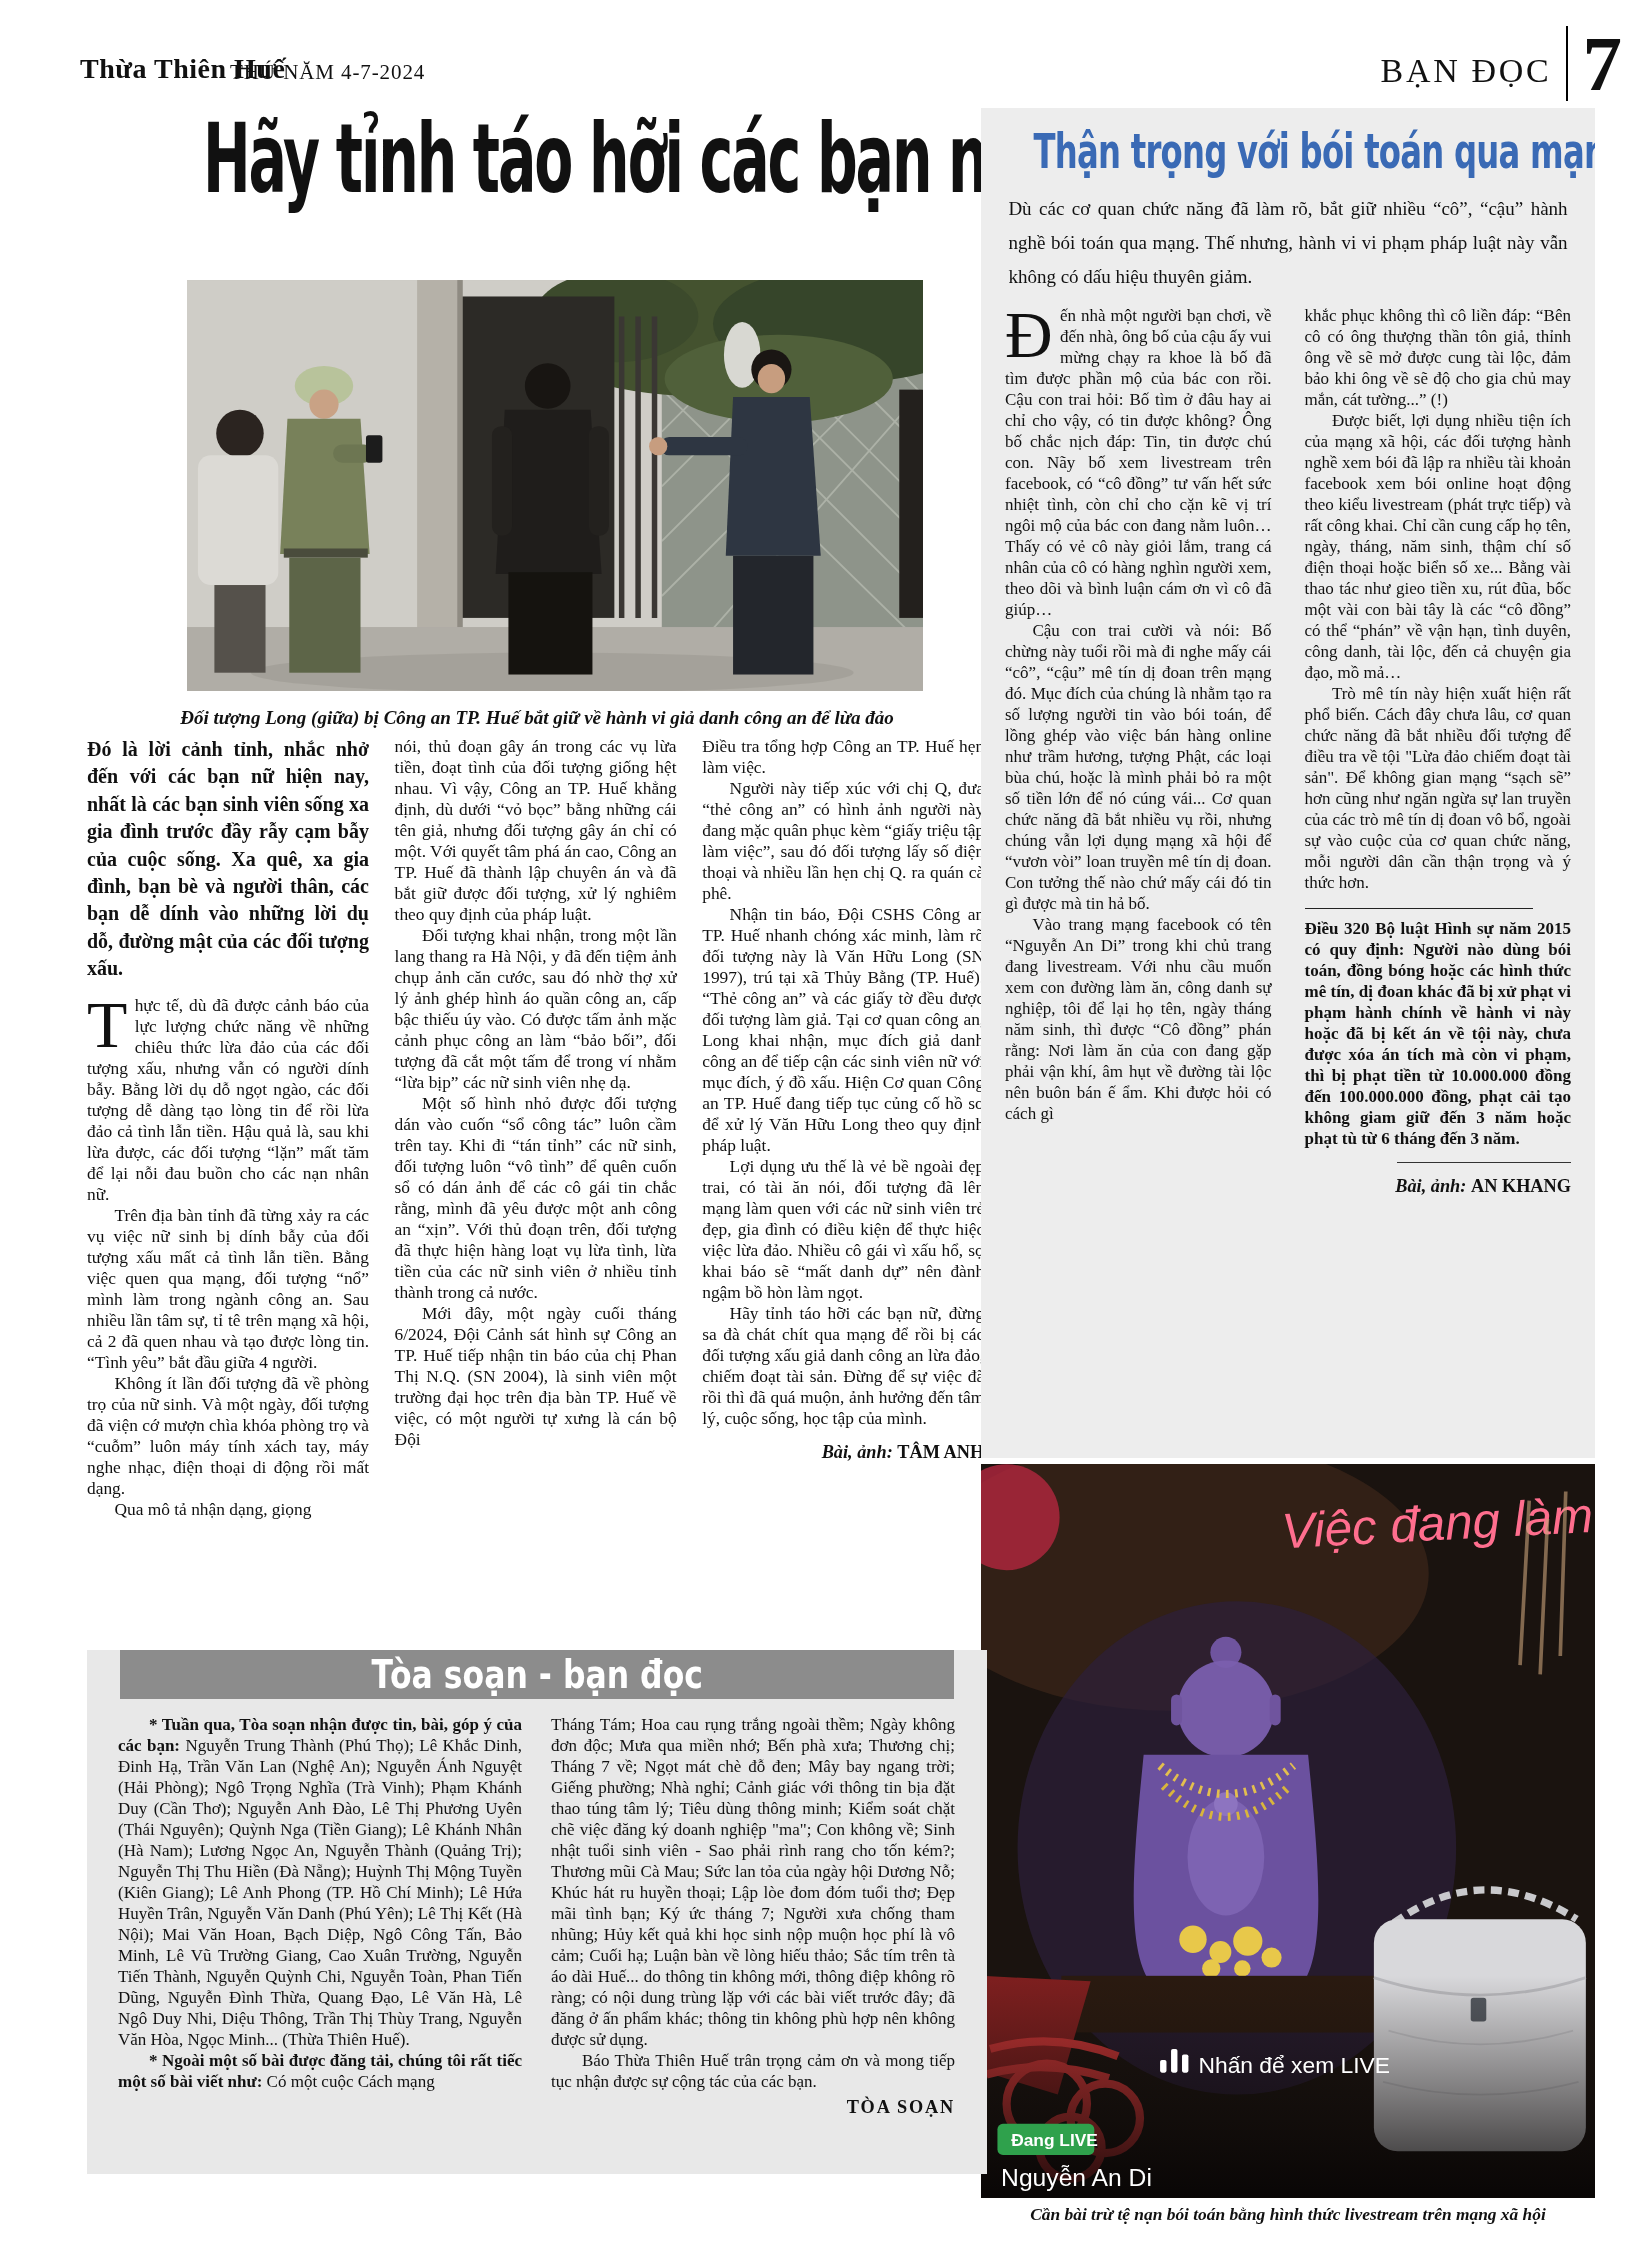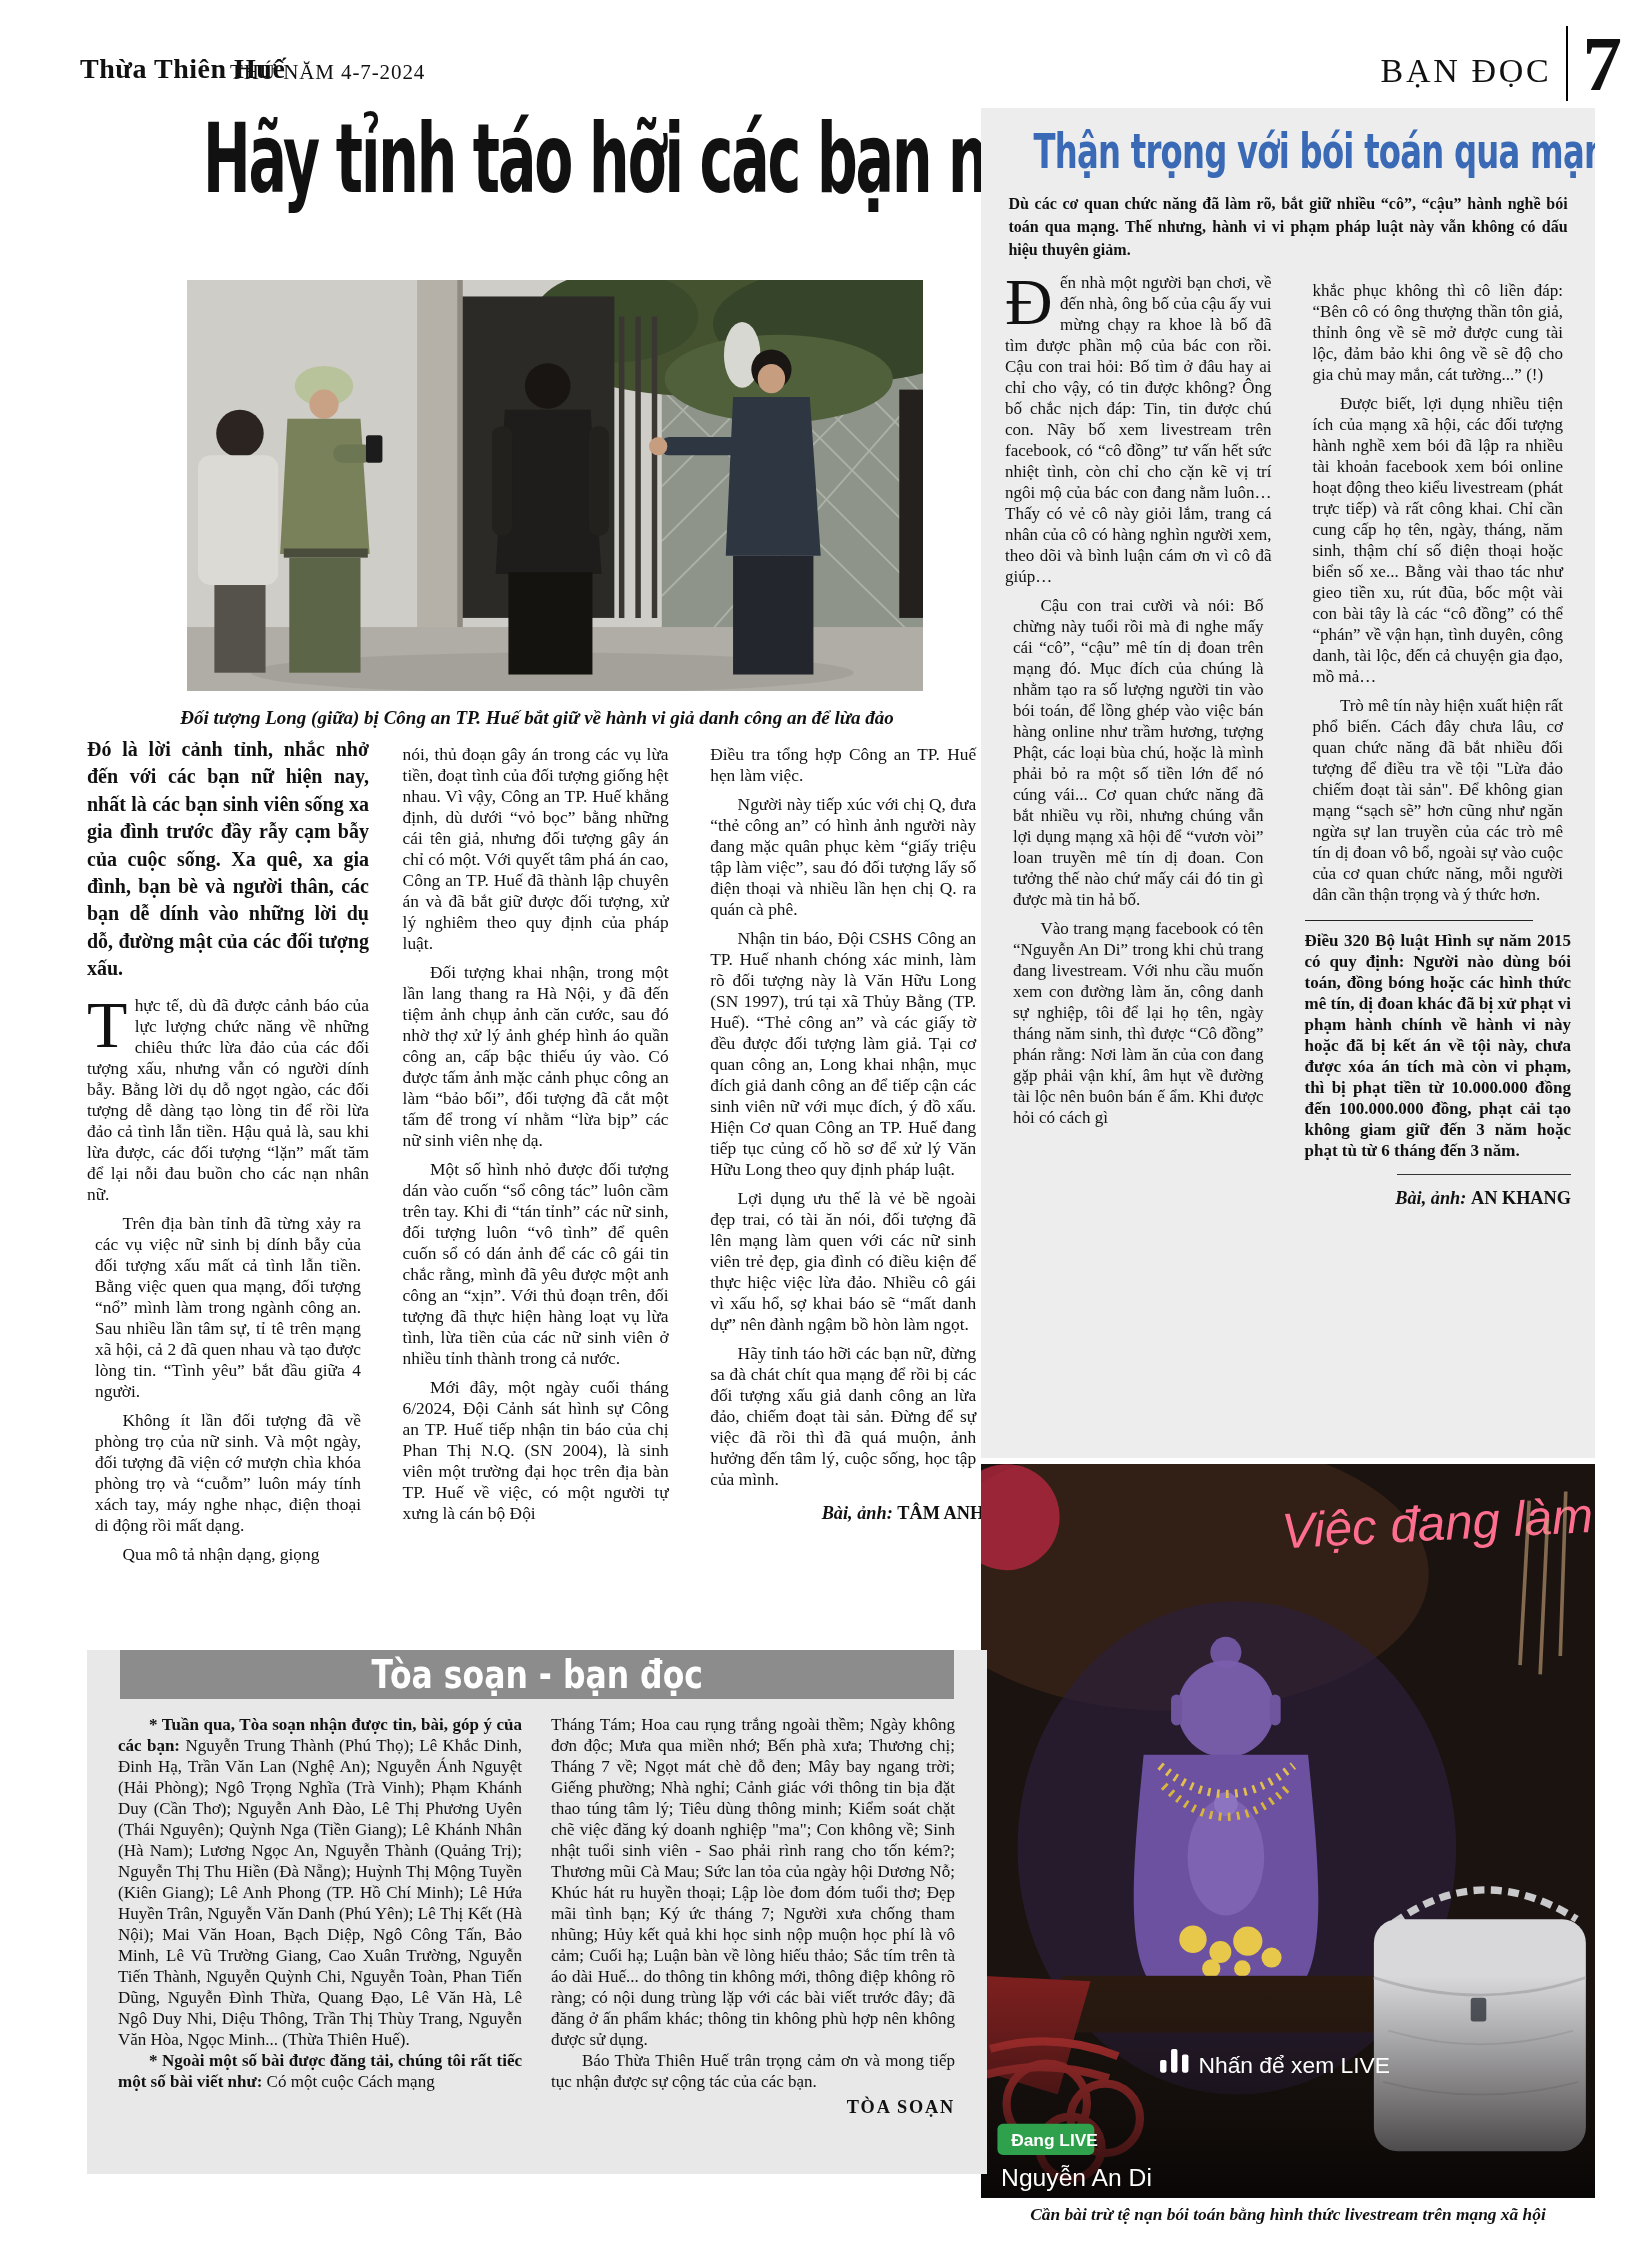--- a/index.html
+++ b/index.html
@@ -16,33 +16,33 @@
   
   .headline-left{position:absolute;left:87px;top:102px;width:900px;text-align:center;}
   .headline-left span{display:inline-block;font-family:"DejaVu Sans",sans-serif;font-weight:700;
       font-size:73px;letter-spacing:-2.7px;transform:scale(.78,1.32);transform-origin:center top;white-space:nowrap;}
   .photo1{position:absolute;left:187px;top:280px;width:736px;height:411px;overflow:hidden;background:#b9b6af;}
   .caption1{position:absolute;left:87px;top:696px;width:900px;text-align:center;
       font-size:19px;font-weight:700;font-style:italic;margin-top:11px;}
   .left-cols{position:absolute;left:87px;top:736px;width:900px;height:906px;display:flex;gap:25.6px;overflow:hidden;}
   .left-cols .col{width:282px;font-size:17.4px;line-height:21px;text-align:justify;}
   .intro{font-size:20px;line-height:27.4px;font-weight:700;margin:0 0 12.8px 0;text-align:justify;}
-  p.para{margin:8px;text-indent:27.4px;}
+  p.para{margin:0;text-indent:27.4px;}
   .cont > p.para:first-child{text-indent:0;}
   .dropcap{margin:0;text-indent:0;}
   .dropcap::first-letter{float:left;font-size:66px;line-height:51px;padding:3.7px 7.3px 0 0;}
   .byline{margin:12.8px 0 0 0;text-align:right;font-size:18.3px;}
   .byline .lbl{font-style:italic;font-weight:700;}
   .byline .nm{font-weight:700;}
   
   .right-panel{position:absolute;left:981px;top:108px;width:614px;height:1350px;background:#ededed;overflow:hidden;}
   .headline-right{margin:16.4px 0 5.5px 0;text-align:center;}
   .headline-right span{display:inline-block;font-family:"DejaVu Sans",sans-serif;font-weight:700;
       font-size:38px;color:#3a6ab5;letter-spacing:-0.9px;transform:scale(.85,1.25);transform-origin:center top;white-space:nowrap;}
-  .right-intro{margin:24px 27.4px 11px 27.4px;font-size:16px;line-height:23px;font-weight:700;text-align:justify;}
+  .right-intro{margin:24px 27.4px 11px 27.4px;font-size:19px;line-height:34px;font-weight:400;text-align:justify;}
   .right-cols{display:flex;gap:33px;margin:7.3px 24px 0 24px;height:978px;overflow:hidden;}
   .right-cols .col{width:271px;font-size:17px;line-height:21px;text-align:justify;}
   .note-rule{width:228px;border:none;border-top:1.8px solid #222;margin:14.6px 0 9.1px 0;}
   .law-note{margin:0;font-weight:700;text-align:justify;}
   .byline-rule{width:174px;border:none;border-top:1.4px solid #333;margin:12.8px 0 5.5px auto;}
   
   .photo2{position:absolute;left:981px;top:1464px;width:614px;height:734px;overflow:hidden;background:#15100d;}
   .caption2{position:absolute;left:981px;top:2204px;width:614px;text-align:center;
       font-size:17.4px;font-weight:700;font-style:italic;}
   

